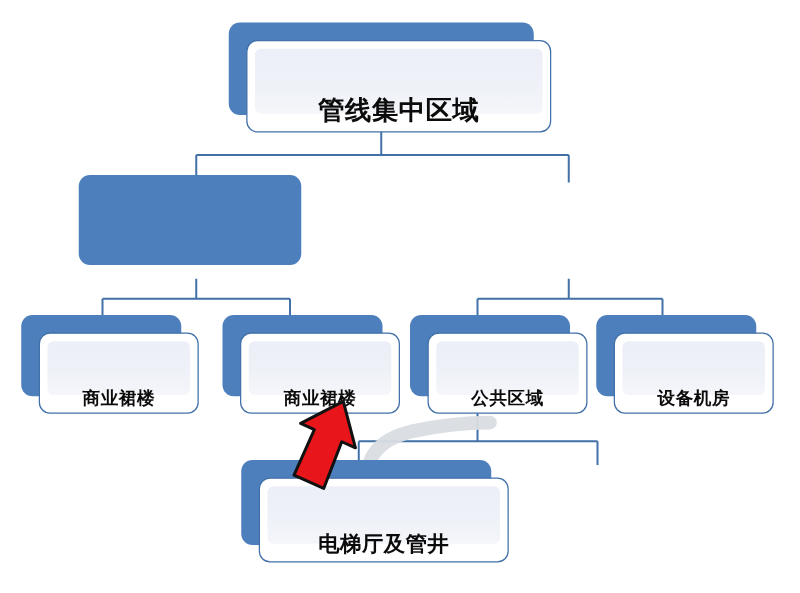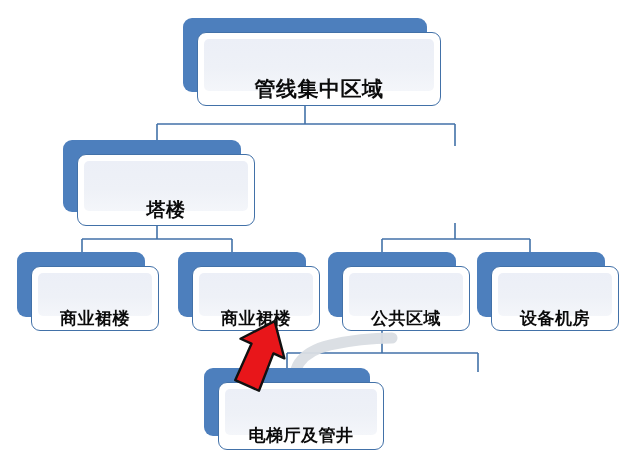--- a/index.html
+++ b/index.html
@@ -73,21 +73,21 @@
     letter-spacing: 0.5px;
     white-space: nowrap;
     line-height: 1;
     text-align: center;
     margin-top: 47px;
   }
 
   
   .lvl1 .label { font-size: 21px; }
   .lvl2 .label { font-size: 19px; }
-  .lvl3 .label { font-size: 17px; }
+  .lvl3 .label { font-size: 14px; }
   .lvl4 .label { font-size: 17px; }
 
   
   #arrow {
     position: absolute;
     left: 228px;
     top: 316px;
     width: 64px;
     height: 76px;
   }
@@ -128,25 +128,20 @@
     <div class="plate"></div>
     <div class="card">
       <div class="inner">
         <span class="label">管线集中区域</span>
       </div>
     </div>
   </div>
 
   <div class="node lvl2" style="left:63px; top:140px; width:192px; height:86px;">
     <div class="plate"></div>
-    <div class="card">
-      <div class="inner">
-        <span class="label">塔楼</span>
-      </div>
-    </div>
   </div>
 
 
   <div class="node lvl3" style="left:17px; top:252px; width:142px; height:79px;">
     <div class="plate"></div>
     <div class="card">
       <div class="inner">
         <span class="label">商业裙楼</span>
       </div>
     </div>
@@ -172,21 +167,21 @@
 
   <div class="node lvl3" style="left:477px; top:252px; width:142px; height:79px;padding-left:28px;">
     <div class="plate"></div>
     <div class="card">
       <div class="inner">
         <span class="label">设备机房</span>
       </div>
     </div>
   </div>
 
-  <div class="node lvl4" style="left:204px; top:368px; width:180px; height:82px;">
+  <div class="node lvl4" style="left:193px; top:368px; width:214px; height:82px;">
     <div class="plate"></div>
     <div class="card">
       <div class="inner">
         <span class="label">电梯厅及管井</span>
       </div>
     </div>
   </div>
 
 
   <svg id="arrow" viewBox="0 0 64 76" width="64" height="76">

